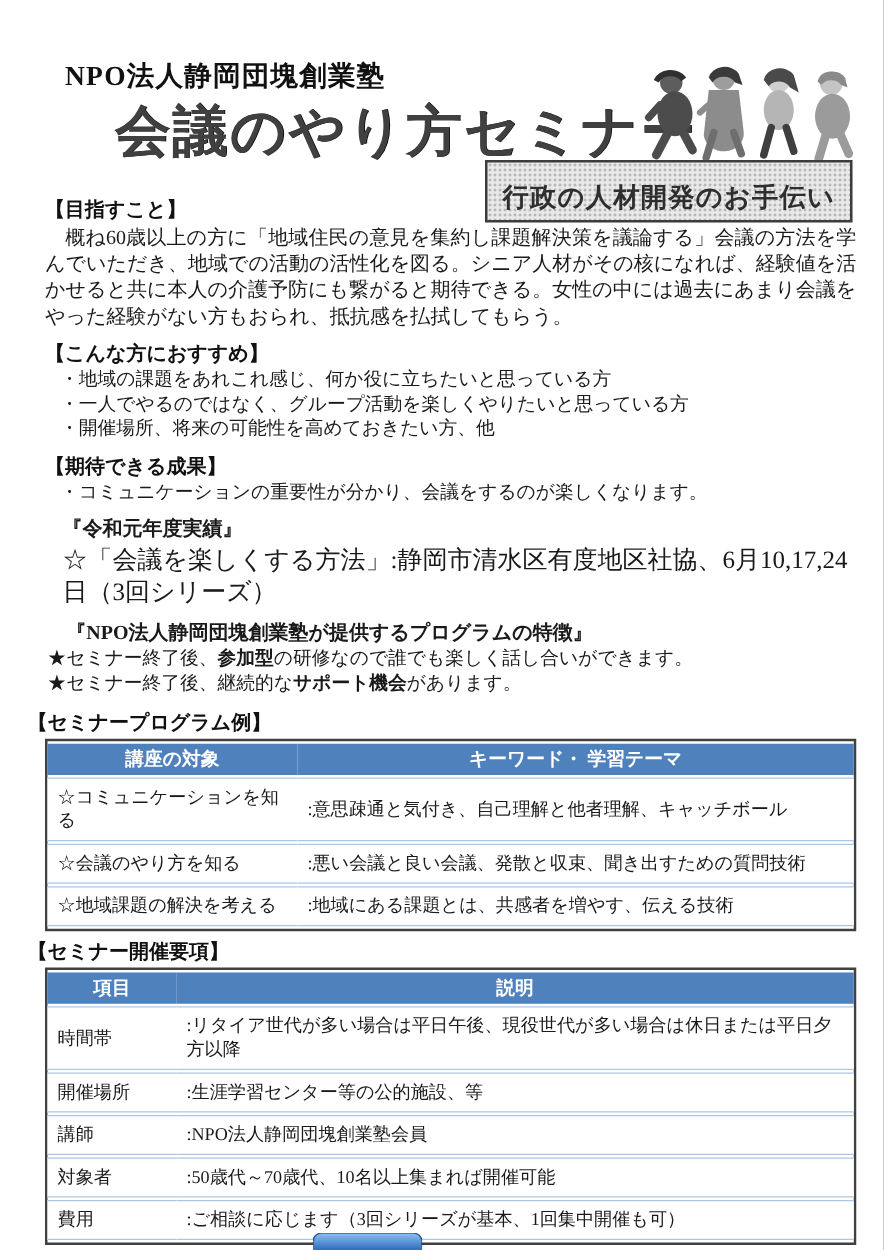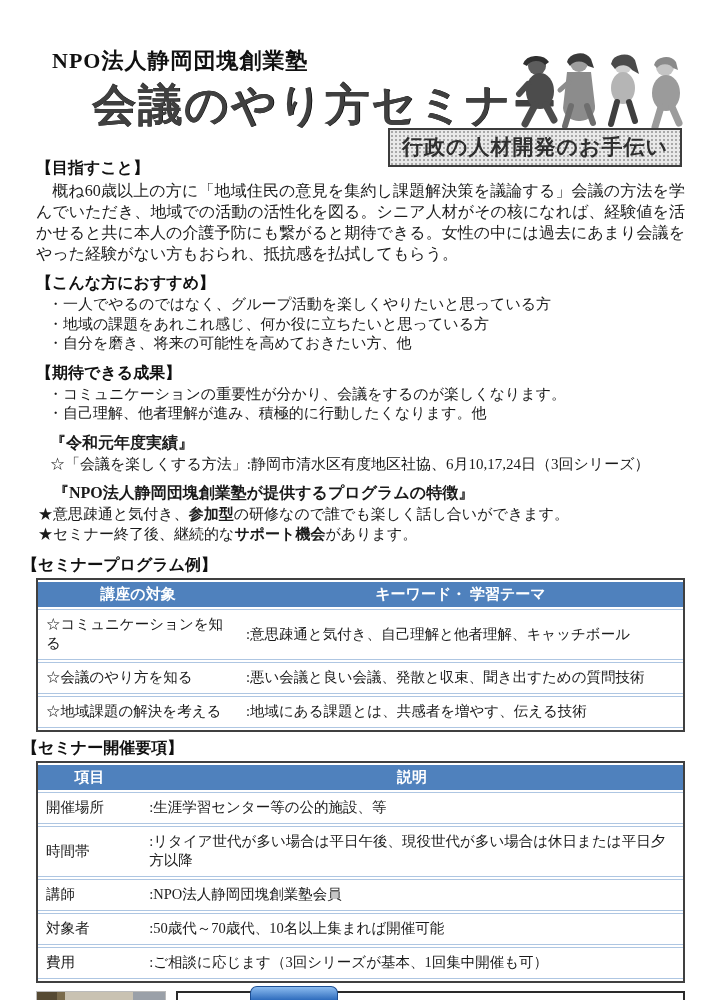--- a/index.html
+++ b/index.html
@@ -22,30 +22,30 @@
     margin:0 0 0 92px;color:#404040;
     text-shadow:0.6px 0 #000;
   }
   .people-art{position:absolute;top:50px;right:14px;width:178px;height:80px;}
   .tagline-box{
     position:absolute;top:128px;right:25px;
     border:2px solid #3c3c3c;
     background-color:#e9e9e9;
     background-image:radial-gradient(#a8a8a8 0.9px, transparent 1px);
     background-size:4px 4px;
-    padding:3px 12px 4px;
+    padding:14px 12px 4px;
     font-size:21px;font-weight:700;color:#2e2e2e;letter-spacing:1px;
   }
   
   .col{margin:14px 22px 0 36px;}
   .sec-h{font-size:16px;font-weight:700;margin:9px 0 1px;color:#111;}
   .body-p{font-size:16px;line-height:1.32;margin:0;text-align:justify;}
   .li{font-size:15px;line-height:1.3;padding-left:12px;}
   .quote-h{font-size:16px;font-weight:700;margin:9px 0 1px 14px;}
-  .quote-line{font-size:15px;line-height:1.3;padding-left:14px;}
+  .quote-line{font-size:20px;line-height:1.3;padding-left:14px;}
   .star-line{font-size:15px;line-height:1.32;padding-left:2px;}
   .star-line b{font-weight:900;}
   
   table.blue{
     width:100%;border-collapse:separate;border-spacing:0 2px;
     border:2px solid #404040;margin:2px 0 6px;
     font-size:14.5px;
   }
   table.blue th{
     background:#4f81bd;color:#fff;font-weight:700;
@@ -111,33 +111,32 @@
   </svg>
 
   <div class="tagline-box">行政の人材開発のお手伝い</div>
 
   <div class="col">
 
     <div class="sec-h" style="margin-top:23px;">【目指すこと】</div>
     <p class="body-p">　概ね60歳以上の方に「地域住民の意見を集約し課題解決策を議論する」会議の方法を学んでいただき、地域での活動の活性化を図る。シニア人材がその核になれば、経験値を活かせると共に本人の介護予防にも繋がると期待できる。女性の中には過去にあまり会議をやった経験がない方もおられ、抵抗感を払拭してもらう。</p>
 
     <div class="sec-h">【こんな方におすすめ】</div>
+    <div class="li">・地域の課題をあれこれ感じ、何か役に立ちたいと思っている方</div>
     <div class="li">・一人でやるのではなく、グループ活動を楽しくやりたいと思っている方</div>
-    <div class="li">・地域の課題をあれこれ感じ、何か役に立ちたいと思っている方</div>
-    <div class="li">・自分を磨き、将来の可能性を高めておきたい方、他</div>
+    <div class="li">・開催場所、将来の可能性を高めておきたい方、他</div>
 
     <div class="sec-h">【期待できる成果】</div>
     <div class="li">・コミュニケーションの重要性が分かり、会議をするのが楽しくなります。</div>
-    <div class="li">・自己理解、他者理解が進み、積極的に行動したくなります。他</div>
 
     <div class="quote-h">『令和元年度実績』</div>
     <div class="quote-line">☆「会議を楽しくする方法」:静岡市清水区有度地区社協、6月10,17,24日（3回シリーズ）</div>
 
     <div class="quote-h" style="margin-left:17px;">『NPO法人静岡団塊創業塾が提供するプログラムの特徴』</div>
-    <div class="star-line"><span>★意思疎通と気付き、</span><b>参加型</b><span>の研修なので誰でも楽しく話し合いができます。</span></div>
+    <div class="star-line"><span>★セミナー終了後、</span><b>参加型</b><span>の研修なので誰でも楽しく話し合いができます。</span></div>
     <div class="star-line"><span>★セミナー終了後、継続的な</span><b>サポート機会</b><span>があります。</span></div>
 
     <div class="sec-h" style="margin-left:-14px;margin-top:10px;">【セミナープログラム例】</div>
     <table class="blue prog">
       <thead>
         <tr>
           <th style="width:31%;">講座の対象</th>
           <th>キーワード・ 学習テーマ</th>
         </tr>
       </thead>
@@ -160,26 +159,26 @@
     <div class="sec-h" style="margin-left:-14px;margin-top:4px;">【セミナー開催要項】</div>
     <table class="blue req">
       <thead>
         <tr>
           <th style="width:16%;">項目</th>
           <th>説明</th>
         </tr>
       </thead>
       <tbody>
         <tr>
+          <td class="c1">時間帯</td>
+          <td>:リタイア世代が多い場合は平日午後、現役世代が多い場合は休日または平日夕方以降</td>
+        </tr>
+        <tr>
           <td class="c1">開催場所</td>
           <td>:生涯学習センター等の公的施設、等</td>
-        </tr>
-        <tr>
-          <td class="c1">時間帯</td>
-          <td>:リタイア世代が多い場合は平日午後、現役世代が多い場合は休日または平日夕方以降</td>
         </tr>
         <tr>
           <td class="c1">講師</td>
           <td>:NPO法人静岡団塊創業塾会員</td>
         </tr>
         <tr>
           <td class="c1">対象者</td>
           <td>:50歳代～70歳代、10名以上集まれば開催可能</td>
         </tr>
         <tr>

